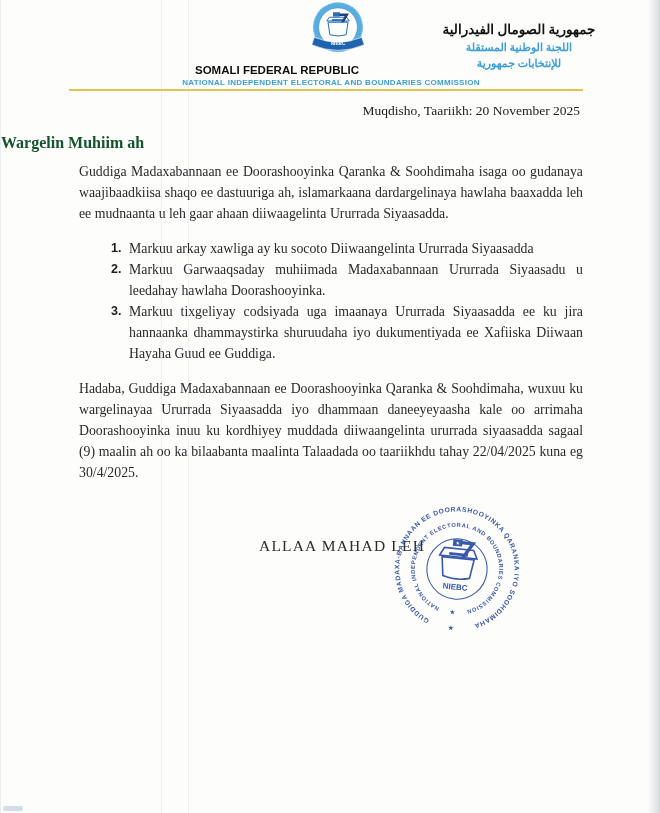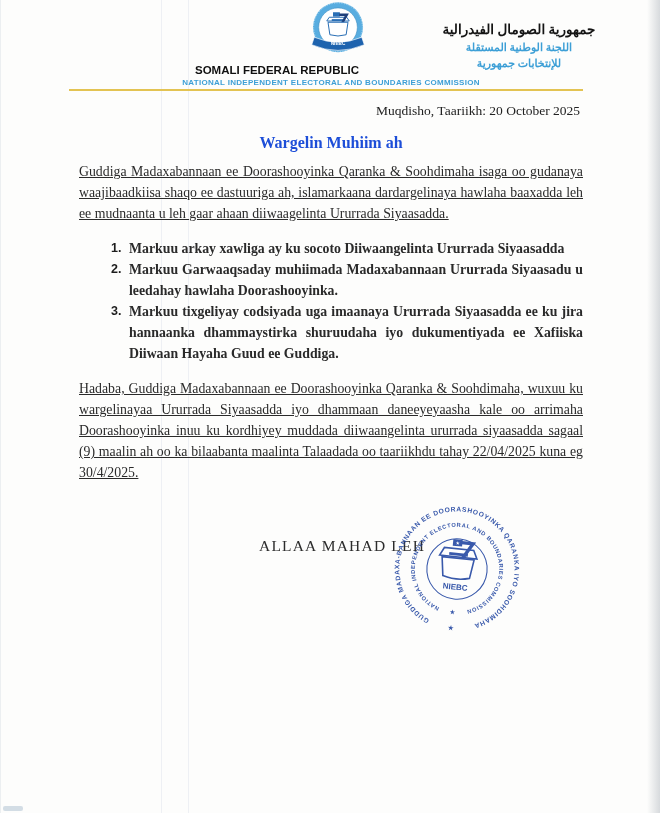--- a/index.html
+++ b/index.html
@@ -61,37 +61,37 @@
   .gold-rule{
     position:absolute;left:68px;top:89px;width:514px;height:2px;background:#e3c352;
   }
 
   
   .date-line{
     position:absolute;top:103px;right:80px;
     font-size:13.5px;color:#222;
   }
   .letter-title{
-    position:absolute;left:0;top:134px;width:660px;text-align:center;
-    font-size:16px;font-weight:bold;color:#1d4ed8;
+    position:absolute;left:0;top:134px;width:660px;
+    font-size:16px;font-weight:bold;color:#14532d;
   }
   .letter-body{
     position:absolute;left:78px;top:161px;width:504px;
     font-size:13.8px;line-height:21px;color:#2a2a2a;
   }
-  .para{text-align:justify;margin:0 0 14px 0;text-decoration:underline;}
+  .para{text-align:justify;margin:0 0 14px 0;}
   .para.p2{margin-bottom:11px;}
   .olist{margin:0 0 14px 0;}
   .li{display:flex;margin:0;}
   .li-num{
     flex:0 0 18px;margin-left:32px;
     font-family:"Liberation Sans",sans-serif;font-weight:bold;font-size:12.5px;
     line-height:21px;color:#1d1d1d;
   }
-  .li-text{flex:1;text-align:justify;font-weight:bold;}
+  .li-text{flex:1;text-align:justify;}
   .closing{
     position:absolute;left:258px;top:537px;
     font-size:15.5px;color:#2c2c2c;letter-spacing:1.2px;
   }
   .stamp{
     position:absolute;left:389px;top:502px;width:134px;height:134px;
     transform:rotate(6deg);opacity:.93;
   }
 </style>
 </head>
@@ -125,21 +125,21 @@
   <div class="hdr-right">
     <div class="at">جمهورية الصومال الفيدرالية</div>
     <div class="as">اللجنة الوطنية المستقلة</div>
     <div class="as">للإنتخابات جمهورية</div>
   </div>
 
   <div class="republic">SOMALI FEDERAL REPUBLIC</div>
   <div class="commission">NATIONAL INDEPENDENT ELECTORAL AND BOUNDARIES COMMISSION</div>
   <div class="gold-rule"></div>
 
-  <div class="date-line">Muqdisho, Taariikh: 20 October 2025</div>
+  <div class="date-line">Muqdisho, Taariikh: 20 November 2025</div>
   <div class="letter-title">Wargelin Muhiim ah</div>
 
   <div class="letter-body">
     <p class="para">Guddiga Madaxabannaan ee Doorashooyinka Qaranka &amp; Soohdimaha isaga oo gudanaya waajibaadkiisa shaqo ee dastuuriga ah, islamarkaana dardargelinaya hawlaha baaxadda leh ee mudnaanta u leh gaar ahaan diiwaagelinta Ururrada Siyaasadda.</p>
     <div class="olist">
       <div class="li">
         <span class="li-num">1.</span>
         <span class="li-text">Markuu arkay xawliga ay ku socoto Diiwaangelinta Ururrada Siyaasadda</span>
       </div>
       <div class="li">

